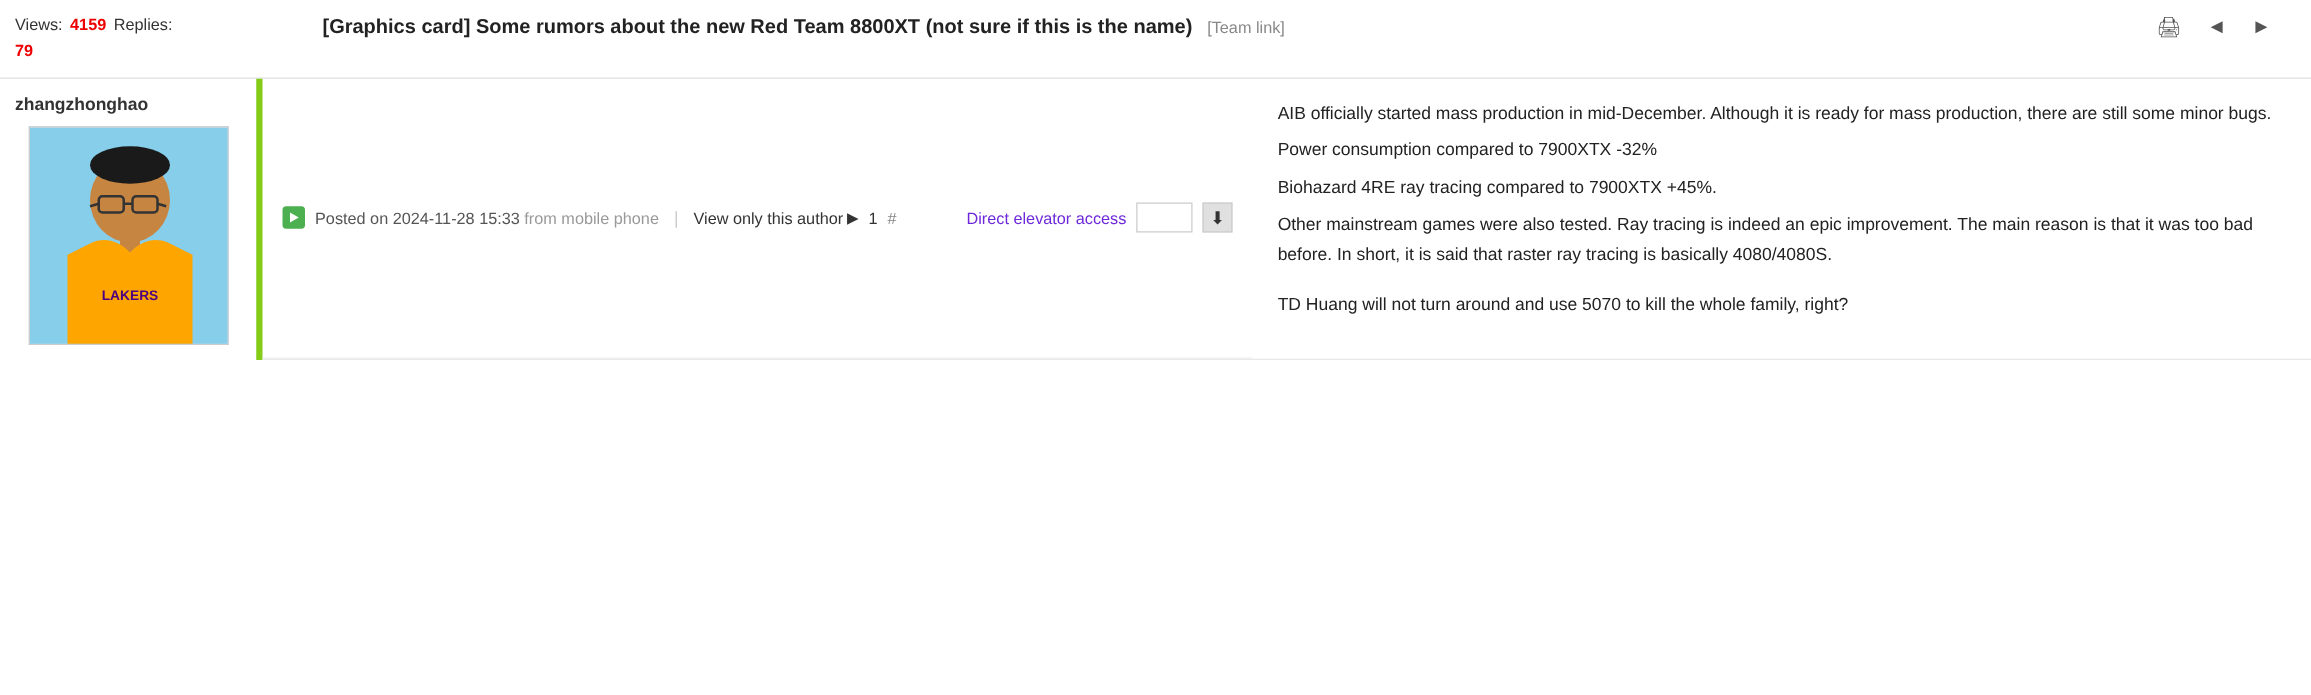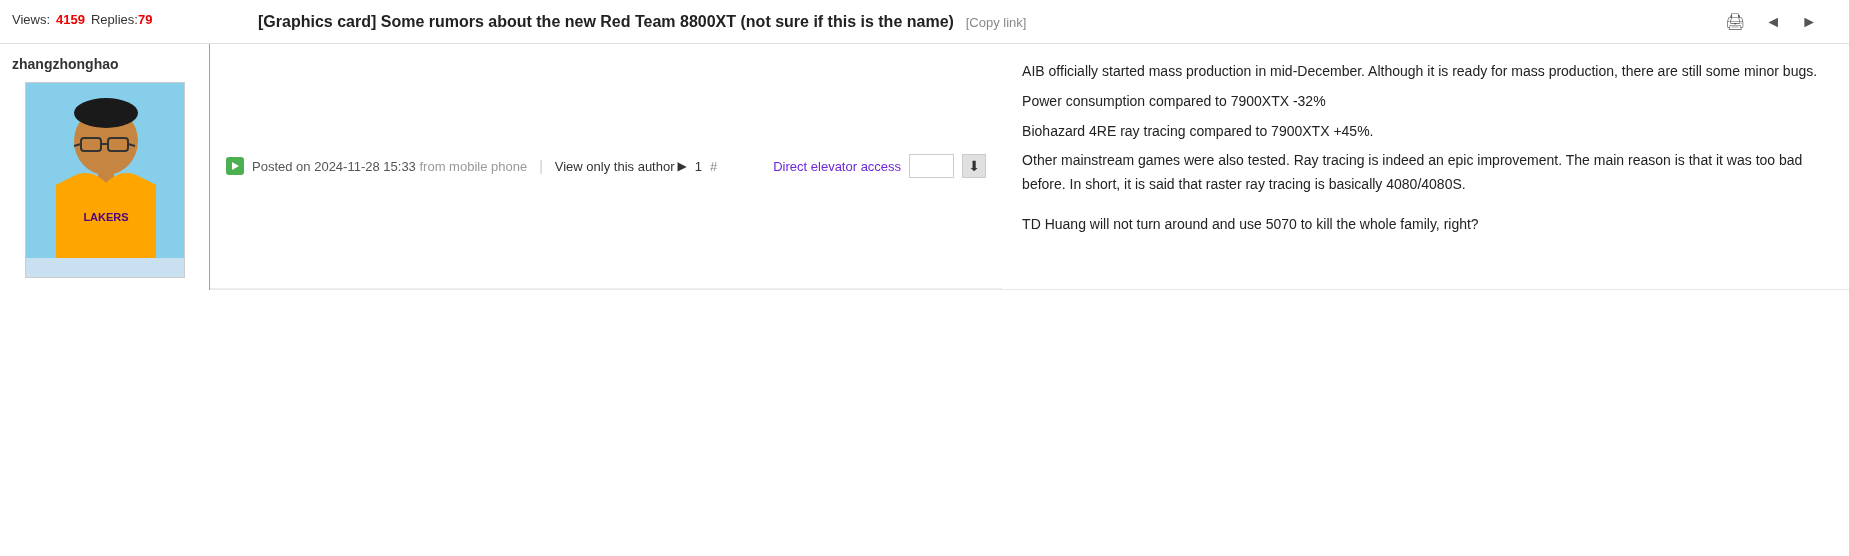--- a/index.html
+++ b/index.html
@@ -29,21 +29,21 @@
       align-items: flex-start;
       padding: 10px 12px 10px 0;
       border-bottom: 1px solid #e0e0e0;
       background: #fff;
     }
 
     .stats-block {
       width: 210px;
       flex-shrink: 0;
       display: flex;
-      flex-direction: row;
+      flex-direction: column;
       align-items: flex-start;
       padding-left: 12px;
       font-size: 13px;
       color: #333;
       line-height: 1.6;
     }
 
     .stats-views {
       display: flex;
       gap: 6px;
@@ -111,38 +111,38 @@
     
     .main-content {
       display: flex;
       flex: 1;
     }
 
     
     .sidebar {
       width: 210px;
       flex-shrink: 0;
-      border-right: 1px solid #84cc16;
+      border-right: 5px solid #84cc16;
       padding: 12px;
       display: flex;
       flex-direction: column;
       align-items: center;
     }
 
     .author-name {
       font-weight: bold;
       font-size: 14px;
       color: #333;
       margin-bottom: 10px;
       align-self: flex-start;
     }
 
     .avatar {
       width: 160px;
-      height: 196px;
+      height: 175px;
       background: #c8e0f0;
       overflow: hidden;
       border: 1px solid #ccc;
       position: relative;
     }
 
     
     .post-area {
       flex: 1;
       display: flex;
@@ -285,21 +285,21 @@
         <span class="stats-views-label">Replies:</span>
       </div>
       <div class="stats-replies-row">
         <span class="stats-replies-count">79</span>
       </div>
     </div>
 
     <div class="title-content">
       <div>
         <span class="thread-title">[Graphics card] Some rumors about the new Red Team 8800XT (not sure if this is the name)</span>
-        <span class="copy-link">[Copy link]</span>
+        <span class="copy-link">[Team link]</span>
       </div>
       <div class="title-actions">
         <button class="icon-btn">🖨</button>
         <button class="icon-btn">◄</button>
         <button class="icon-btn">►</button>
       </div>
     </div>
   </div>
 
   <div class="main-content">

